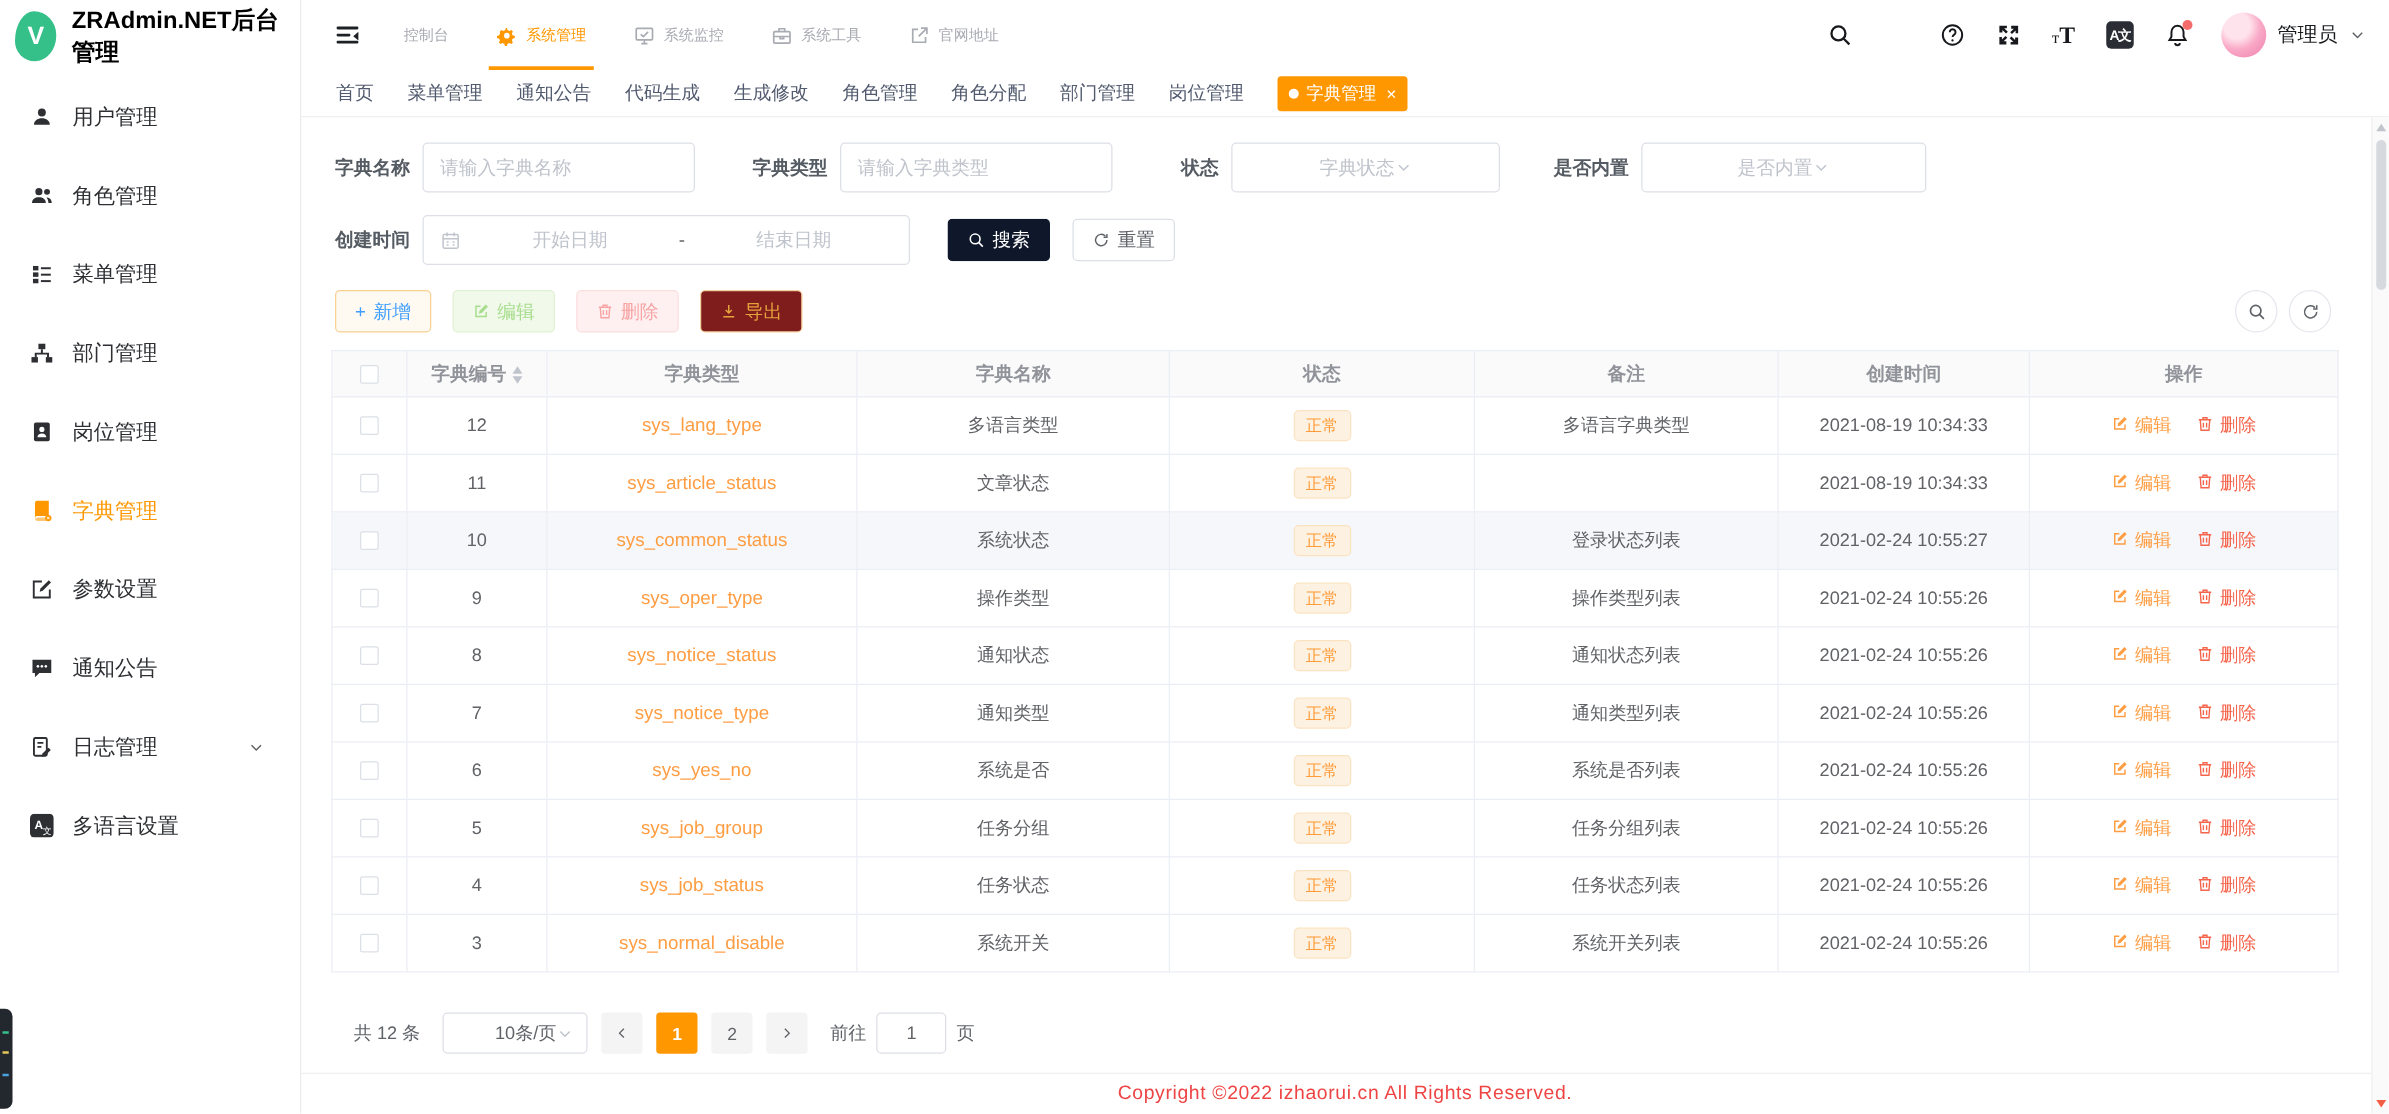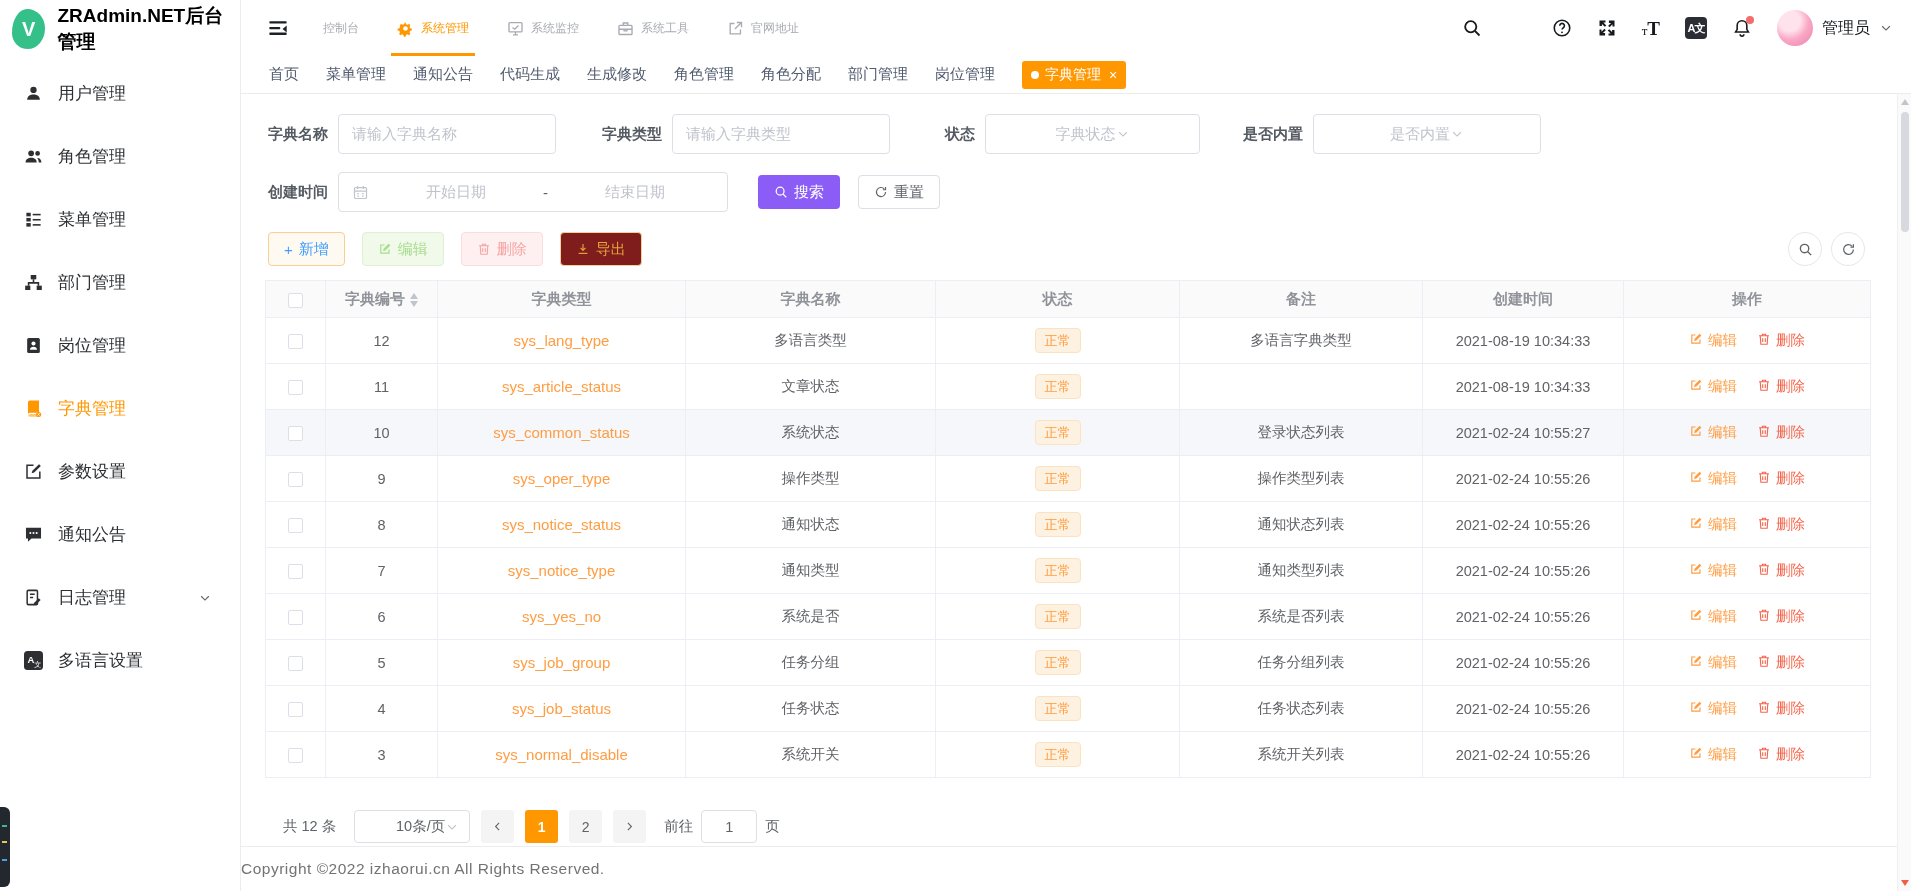--- a/index.html
+++ b/index.html
@@ -80,21 +80,21 @@
   .sel-chevron { color:#c0c4cc; display:inline-flex; } .sel-chevron svg { width:14px; height:14px; }
   .date-range { width:390px; gap:8px; }
   .date-range .cal { color:#c0c4cc; display:inline-flex; } .date-range .cal svg { width:17px; height:17px; }
   .date-part { flex:1; text-align:center; }
   .date-sep { color:#606266; font-size:15px; }
 
   .btn { display:inline-flex; align-items:center; justify-content:center; gap:6px; height:34px;
     border-radius:4px; font-size:15px; padding:0 15px; cursor:pointer; border:1px solid transparent;
     white-space:nowrap; }
   .btn svg { width:14px; height:14px; }
-  .btn-search { background:#8b5cf6; color:#fff; margin-left:30px; }
+  .btn-search { background:#0f172a; color:#fff; margin-left:30px; }
   .btn-reset  { background:#fff; color:#5f6368; border-color:#dcdfe6; margin-left:18px; }
 
   .toolbar { display:flex; align-items:center; margin-top:20px; padding:0 46px 0 27px; }
   .btn-add    { color:#409eff; border-color:#f9cf92; background:#fffaf1; }
   .btn-edit   { color:#a7dd8c; border-color:#dff1d3; background:#f0f9ea; margin-left:17px; }
   .btn-del    { color:#f7a3a3; border-color:#fbdddd; background:#fef0f0; margin-left:17px; }
   .btn-export { color:#e6a23c; border-color:#f3d19e; background:#7f1d1d; margin-left:17px; }
   .tool-right { margin-left:auto; display:flex; gap:9px; }
   .circle-btn { width:34px; height:34px; border:1px solid #e4e7ec; border-radius:50%;
     display:flex; align-items:center; justify-content:center; color:#5f6368; background:#fff;
@@ -133,22 +133,22 @@
   .pg-btn svg { width:13px; height:13px; }
   .pg-btn.active { background:#ff9700; color:#fff; font-weight:bold; }
   .pg-prev svg { transform:rotate(90deg); } .pg-next svg { transform:rotate(-90deg); }
   .pg-goto { margin-left:18px; } 
   .pg-input { width:56px; height:33px; border:1px solid #dcdfe6; border-radius:4px;
     text-align:center; font-size:14.5px; color:#606266; margin:0 8px;
     font-family:"Liberation Sans","DejaVu Sans",sans-serif; }
   .pg-unit { }
 
   
-  .footer { height:45px; flex:none; border-top:1px solid #ececec; display:flex;
-    align-items:center; justify-content:flex-start; color:#737373; font-size:15.5px;
+  .footer { height:33px; flex:none; border-top:1px solid #ececec; display:flex;
+    align-items:center; justify-content:center; color:#ef4444; font-size:15.5px;
     letter-spacing:0.5px; }
 
   
   .scrollbar { position:absolute; right:0; top:94px; bottom:0; width:14px; background:#fafafa;
     border-left:1px solid #f0f0f0; z-index:8; }
   .sb-up { position:absolute; top:5px; left:3px; width:0; height:0;
     border-left:4px solid transparent; border-right:4px solid transparent;
     border-bottom:6px solid #c0c4cc; }
   .sb-thumb { position:absolute; top:18px; left:3px; width:8px; height:120px; background:#d6d9de;
     border-radius:4px; cursor:pointer; }

